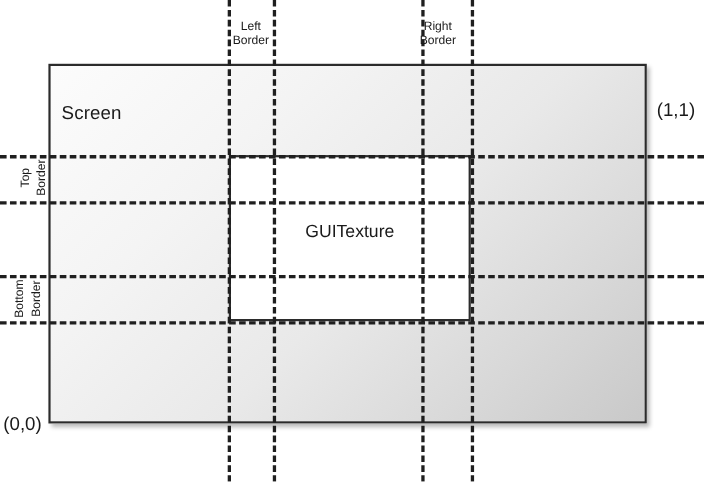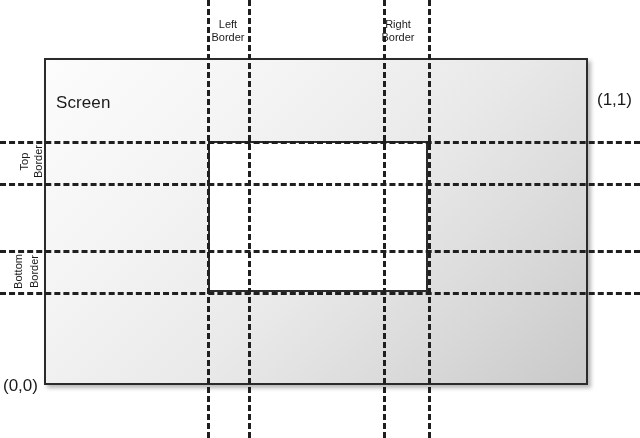--- a/index.html
+++ b/index.html
@@ -120,20 +120,21 @@
 </style>
 </head>
 <body>
 
 <div id="stage">
 
   <div class="screen-rect"></div>
   <div class="screen-label">Screen</div>
 
   <div class="guitexture-rect"></div>
+  <div class="guitexture-label">GUITexture</div>
 
   <div class="vline" style="left:207px"></div>
   <div class="vline" style="left:248px"></div>
   <div class="vline" style="left:383px"></div>
   <div class="vline" style="left:428px"></div>
 
   <div class="hline" style="top:141px"></div>
   <div class="hline" style="top:183px"></div>
   <div class="hline" style="top:250px"></div>
   <div class="hline" style="top:292px"></div>

